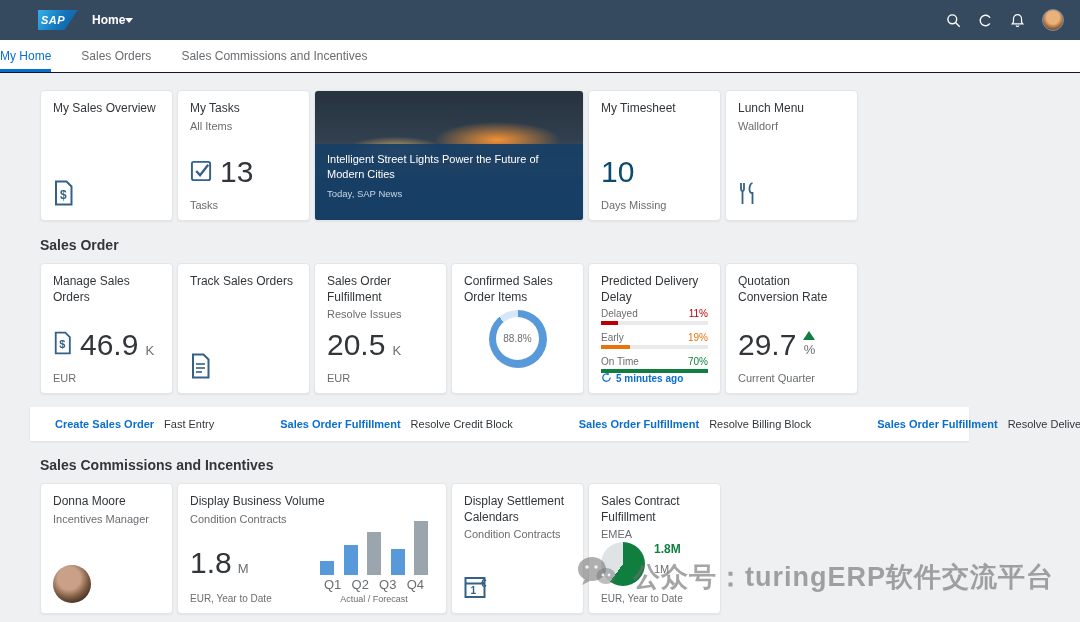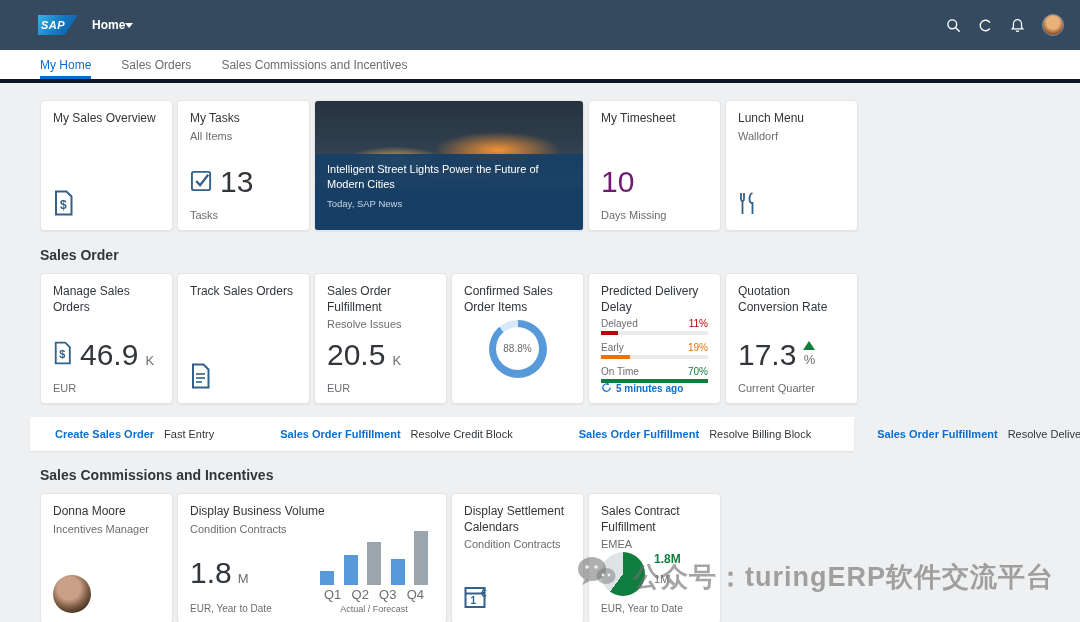--- a/index.html
+++ b/index.html
@@ -1,52 +1,52 @@
 <!DOCTYPE html>
 <html><head>
 <meta charset="utf-8">
 <style>
   * { margin:0; padding:0; box-sizing:border-box; }
   body { font-family:"Liberation Sans", sans-serif; background:#dcdcdc; }
   .page { position:relative; width:1080px; height:622px; background:#eff0f1; overflow:hidden; }
 
   
-  .topbar { height:50px; background:#354a5f; display:flex; align-items:center; padding:0 16px 0 38px; }
+  .topbar { height:40px; background:#354a5f; display:flex; align-items:center; padding:0 16px 0 38px; }
   .sap-logo { width:40px; height:20px; background:linear-gradient(120deg,#35b0e8 0%,#1276bd 55%,#0d5ca3 100%);
               clip-path:polygon(0 0,100% 0,66% 100%,0 100%); display:flex; align-items:center; }
   .sap-logo-text { color:#fff; font-size:11px; font-weight:bold; font-style:italic; padding-left:3px; letter-spacing:.5px; }
   .home-menu { background:none; border:none; color:#fff; font-size:12px; font-weight:bold; margin-left:14px;
                display:flex; align-items:center; cursor:pointer; font-family:inherit; }
   .caret { width:0; height:0; border-left:4px solid transparent; border-right:4px solid transparent; border-top:5px solid #fff; }
   .topbar-actions { margin-left:auto; display:flex; align-items:center; gap:17px; }
   .shell-icon { display:inline-flex; cursor:pointer; }
   .shell-avatar { width:22px; height:22px; border-radius:50%; cursor:pointer;
                   background:radial-gradient(circle at 50% 38%, #e8b27a 0 40%, #9a5d33 68%, #50321a 100%);
                   border:1px solid #7b8fa2; }
 
   
-  .tabbar { height:33px; background:#fff; border-bottom:4px solid #0f172a; display:flex; align-items:stretch;
-            padding-left:40px; gap:30px;text-align:right; }
+  .tabbar { height:33px; background:#fff; border-bottom:1px solid #0f172a; display:flex; align-items:stretch;
+            gap:30px;text-align:right; }
   .tab { display:flex; align-items:center; font-size:12px; color:#6a6d70; cursor:pointer; border-bottom:3px solid transparent; padding-top:3px; }
   .tab.active { color:#0a6ed1; border-bottom-color:#0a6ed1; }
 
   
   .tile-row { display:flex; gap:4px; margin-left:40px; }
   .row-1 { margin-top:17px; }
   .section-header { font-size:14px; font-weight:bold; color:#32363a; margin:16px 0 10px 40px; }
   .tile { position:relative; width:133px; height:131px; background:#fff; border:1px solid #e4e5e6; border-radius:4px;
           box-shadow:0 1px 2px rgba(0,0,0,.06); padding:10px 12px; cursor:pointer; flex:0 0 auto; }
   .tile.wide { width:270px; }
   .tile-title { font-size:12px; color:#32363a; line-height:1.3; }
   .tile-sub { font-size:11px; color:#6a6d70; margin-top:3px; }
   .tile-footer { position:absolute; left:12px; bottom:9px; font-size:11px; color:#6a6d70; }
   .tile-icon-bottom { position:absolute; left:12px; bottom:10px; }
   .kpi-row { position:absolute; left:12px; top:66px; display:flex; align-items:center; gap:7px; }
   .kpi-num { font-size:30px; color:#32363a; line-height:1; }
-  .kpi-num.red { color:#701a75; }
+  .kpi-num.red { color:#0c4a6e; }
   .kpi-scale { font-size:13px; color:#6a6d70; align-self:flex-end; margin-bottom:2px; }
   .trend-col { display:flex; flex-direction:column; align-items:center; gap:2px; margin-bottom:2px; }
   .tri-up { width:0; height:0; border-left:6px solid transparent; border-right:6px solid transparent; border-bottom:9px solid #107e3e; }
 
   
   .news-tile { padding:0; overflow:hidden; }
   .news-photo { position:absolute; inset:0;
       background:
         radial-gradient(ellipse 90px 26px at 68% 38%, rgba(255,150,50,.95), rgba(255,150,50,0) 70%),
         radial-gradient(ellipse 70px 20px at 30% 46%, rgba(255,200,110,.8), rgba(255,200,110,0) 70%),
@@ -65,21 +65,21 @@
 
   
   .delay-body { position:absolute; left:12px; right:12px; top:44px; }
   .delay-row-top { display:flex; justify-content:space-between; font-size:10px; color:#6a6d70; }
   .delay-track { height:4px; background:#e9eaeb; margin:2px 0 7px; }
   .delay-fill { height:100%; }
   .delay-footer { position:absolute; left:12px; bottom:8px; display:flex; align-items:center; gap:4px;
                   font-size:10px; color:#0a6ed1; font-weight:bold; }
 
   
-  .link-strip { margin:13px 0 0 30px; width:824px; height:34px; background:#fff; box-shadow:0 1px 2px rgba(0,0,0,.08);
+  .link-strip { margin:13px 0 0 30px; width:939px; height:34px; background:#fff; box-shadow:0 1px 2px rgba(0,0,0,.08);
                 display:flex; align-items:center; padding-left:25px; gap:66px; }
   .link-group { display:flex; align-items:center; gap:10px; font-size:11px; white-space:nowrap; }
   .link-primary { color:#0a6ed1; font-weight:bold; text-decoration:none; cursor:pointer; }
   .link-secondary { color:#32363a; }
 
   
   .avatar-lg { position:absolute; left:12px; bottom:10px; width:38px; height:38px; border-radius:50%;
                background:radial-gradient(circle at 42% 35%, #caa188 0 34%, #7d5b42 58%, #2e2019 85%); }
   .vol-value { position:absolute; left:12px; top:64px; display:flex; gap:6px; }
   .vol-chart { position:absolute; right:14px; bottom:9px; width:116px; }
@@ -283,21 +283,21 @@
               <path d="M10.6.8l.9 3.6-3.6-.9z" fill="#0a6ed1"></path>
             </svg>
         </span>
         <span>5 minutes ago</span>
       </div>
     </div>
 
     <div class="tile">
       <div class="tile-title">Quotation Conversion Rate</div>
       <div class="kpi-row">
-        <span class="kpi-num">17.3</span>
+        <span class="kpi-num">29.7</span>
         <span class="trend-col">
           <span class="tri-up"></span>
           <span class="kpi-scale" style="margin:0;">%</span>
         </span>
       </div>
       <div class="tile-footer">Current Quarter</div>
     </div>
   </div>
 
   <div class="link-strip">

